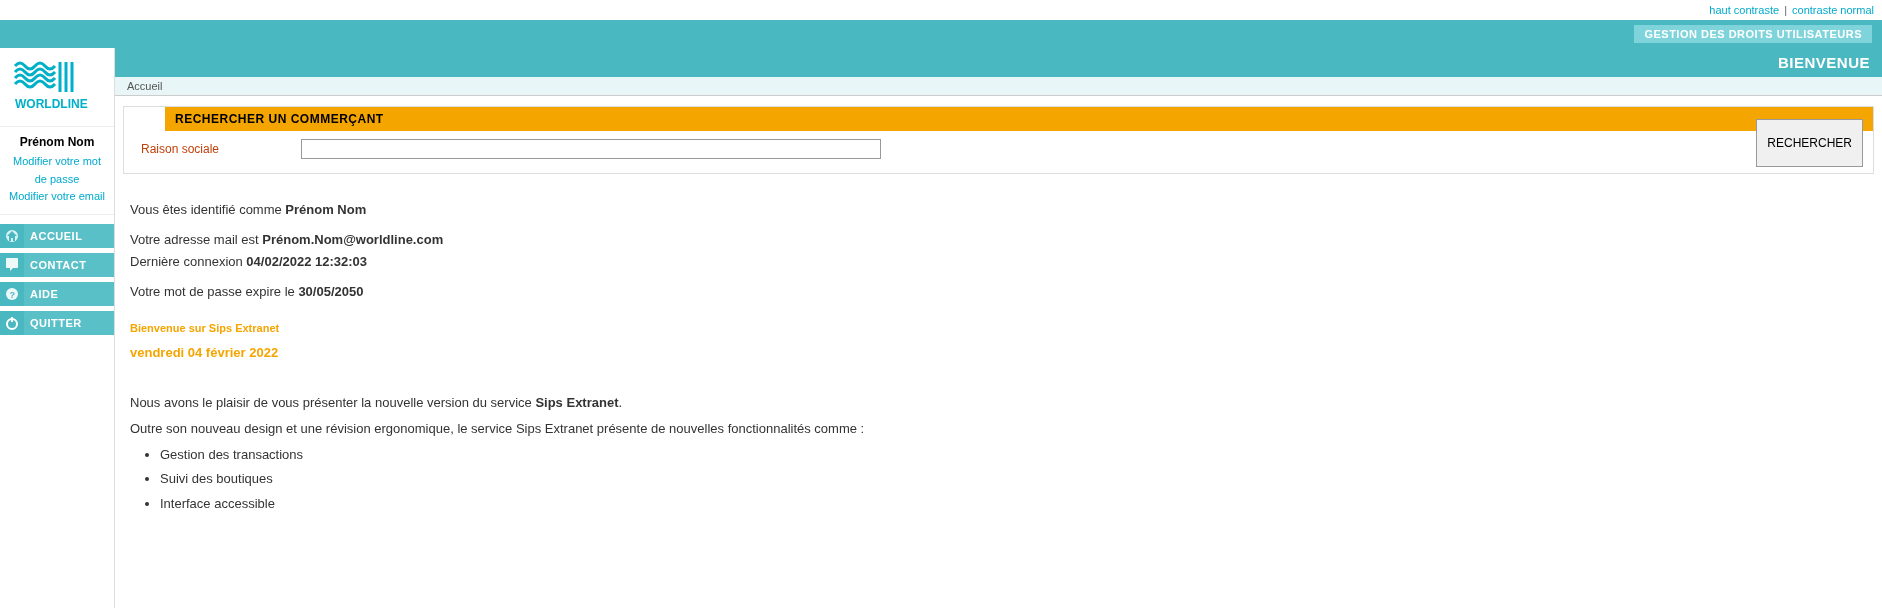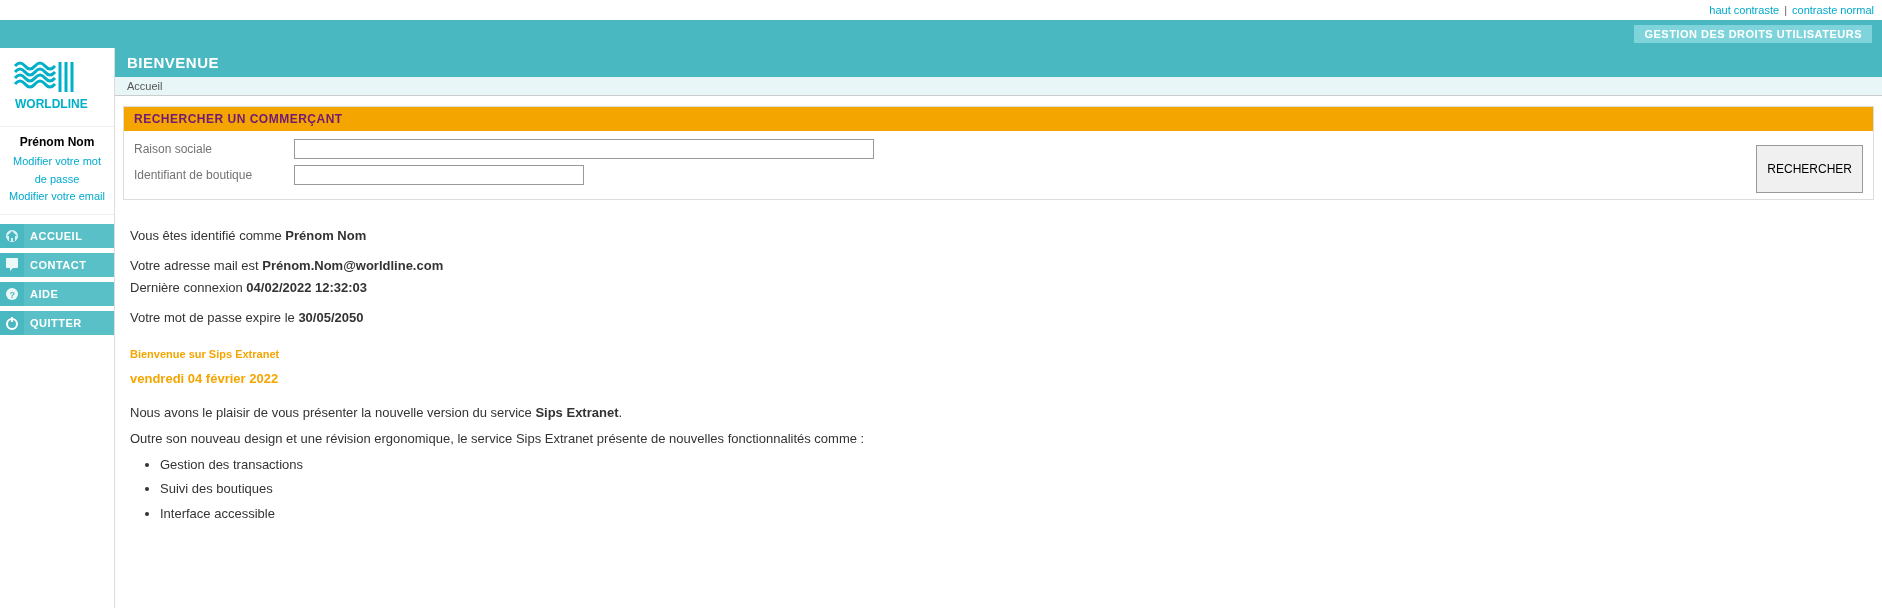--- a/index.html
+++ b/index.html
@@ -111,55 +111,58 @@
     }
 
     
     #bienvenue-header {
       background: #4ab8c1;
       padding: 6px 12px;
       color: #fff;
       font-size: 15px;
       font-weight: bold;
       letter-spacing: 0.5px;
+      text-align: right;
     }
     #breadcrumb {
       background: #e8f6f8;
       padding: 3px 12px;
       font-size: 11px;
       color: #555;
       border-bottom: 1px solid #ccc;
     }
 
     
     #search-section {
       margin: 10px 8px;
       border: 1px solid #ddd;
     }
     #search-title {
       background: #f5a500;
-      color: #701a75;
+      color: #000000;
       font-size: 12px;
       font-weight: bold;
       padding: 5px 10px;
       letter-spacing: 0.5px;
+      margin-left: 41px;
     }
     #search-fields {
       padding: 8px 10px;
       background: #fff;
     }
     .search-row {
       display: flex;
       align-items: center;
       margin-bottom: 6px;
     }
     .search-row label {
       width: 160px;
       font-size: 12px;
-      color: #737373;
+      color: #c2410c;
+      margin-left: 7px;
     }
     .search-row input[type="text"] {
       border: 1px solid #999;
       height: 20px;
       font-size: 12px;
       padding: 1px 3px;
     }
     #raison-input { width: 580px; }
     #boutique-input { width: 290px; }
     #rechercher-btn {
@@ -189,21 +192,21 @@
     .orange-title {
       color: #f5a500;
       font-size: 11px;
       font-weight: bold;
       margin-bottom: 4px;
     }
     .orange-date {
       color: #f5a500;
       font-size: 13px;
       font-weight: bold;
-      margin-bottom: 12px;
+      margin-bottom: 28px;
     }
 
     .intro-text { font-size: 13px; margin-bottom: 4px; }
     .feature-list { margin-left: 30px; margin-top: 4px; }
     .feature-list li { margin-bottom: 2px; font-size: 13px; }
 
     .search-row-wrap {
       position: relative;
     }
   </style>
@@ -294,24 +297,20 @@
     <div id="breadcrumb">Accueil</div>
 
     <div id="search-section">
       <div id="search-title">RECHERCHER UN COMMERÇANT</div>
       <div id="search-fields">
         <div class="search-row-wrap">
           <div class="search-row">
             <label>Raison sociale</label>
             <input type="text" id="raison-input" style="">
           </div>
-          <div class="search-row">
-            <label>Identifiant de boutique</label>
-            <input type="text" id="boutique-input" style="">
-          </div>
           <button id="rechercher-btn">RECHERCHER</button>
         </div>
       </div>
     </div>
 
     <div id="content">
       <p class="welcome-line">
         <span>Vous êtes identifié comme </span><strong>Prénom Nom</strong>
       </p>
       <p class="email-line">

